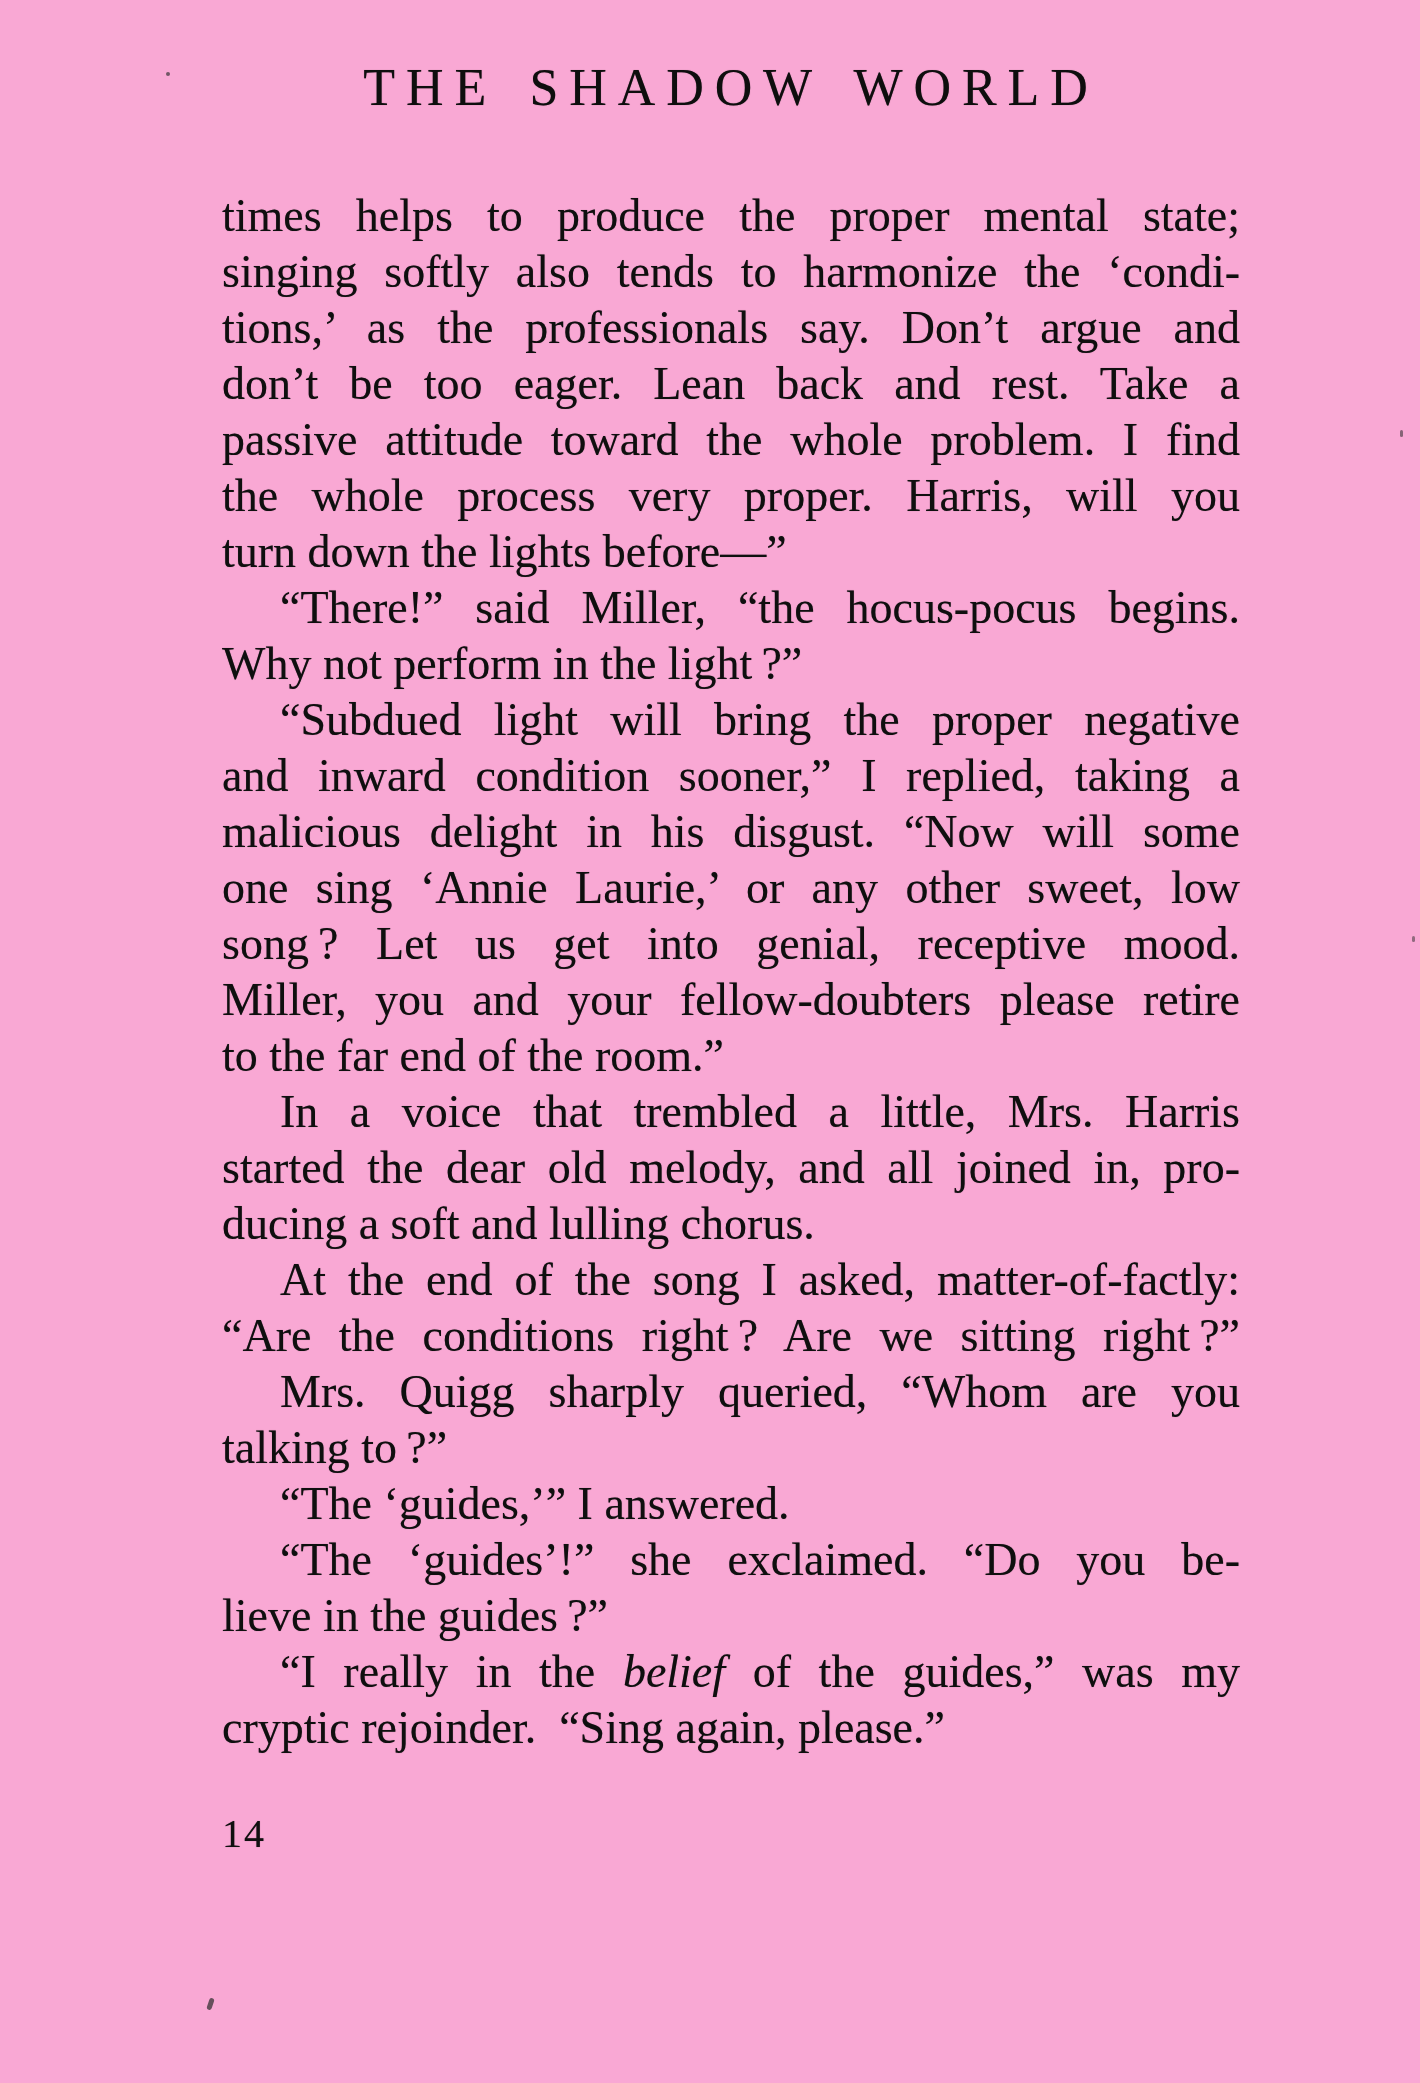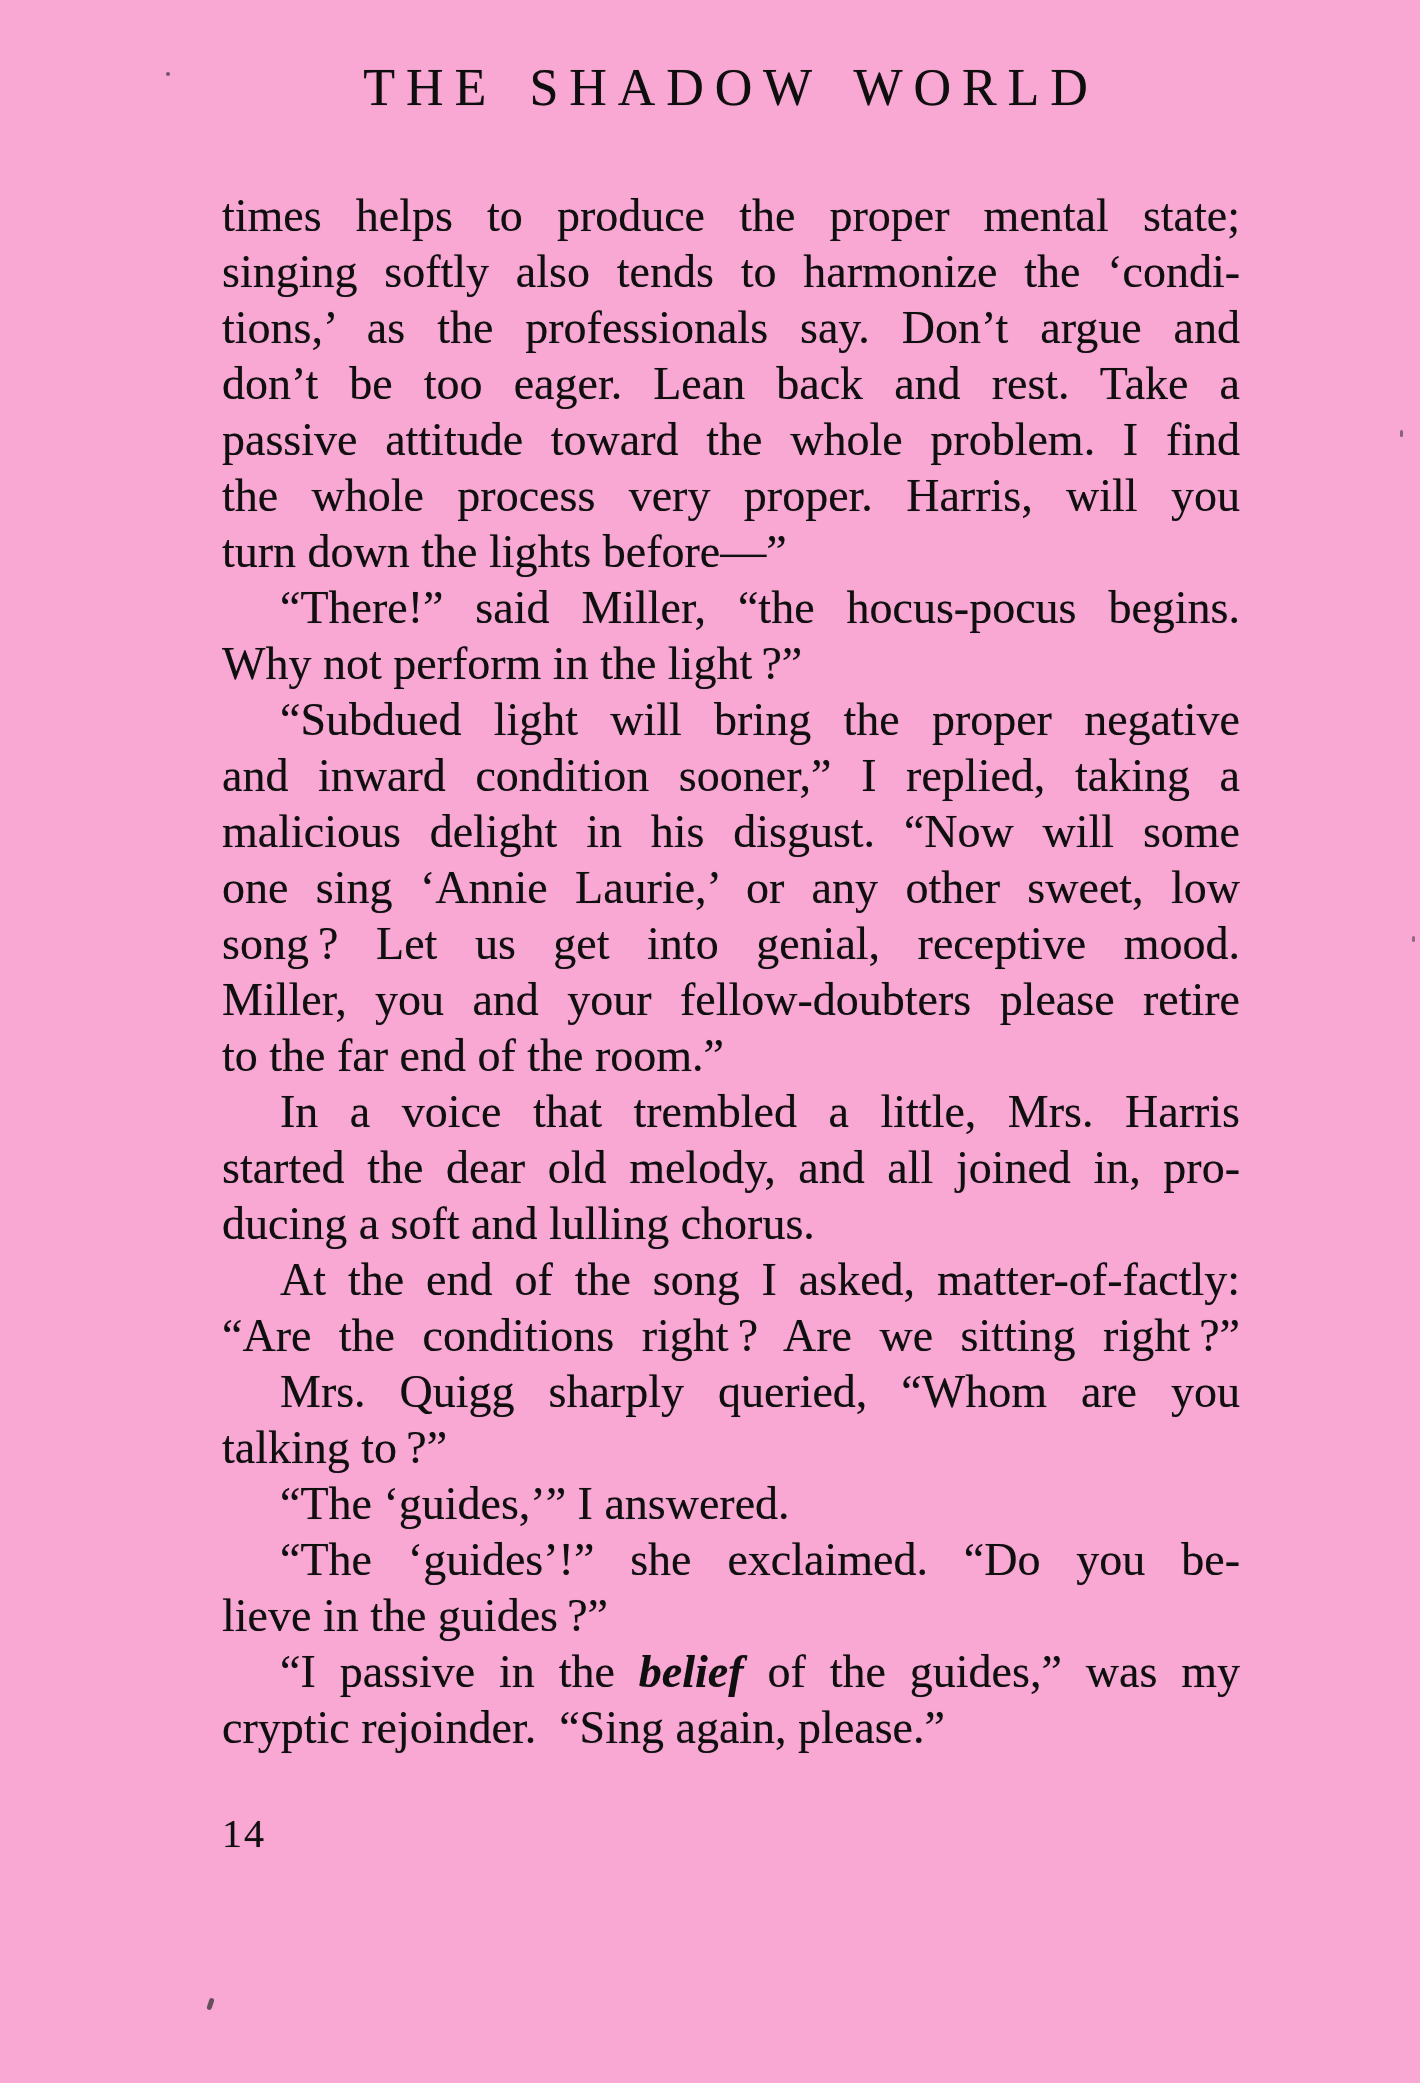--- a/index.html
+++ b/index.html
@@ -30,21 +30,21 @@
     font-size: 46px;
     line-height: 56px;
     text-align: left;
     text-align-last: left;
     color: #0f0f0f;
     text-shadow: 0 0 0.8px rgba(0,0,0,0.45);
     white-space: normal;
   }
   .ln.j { text-align: justify; text-align-last: justify; -moz-text-align-last: justify; }
   .ln.ind { text-indent: 58px; }
-  .ln i { font-style: italic; font-weight: bold; }
+  .ln i { font-style: italic; }
   .page-number {
     position: absolute;
     top: 1810px; left: 222px; width: 1018px;
     text-align: left;
     font-size: 40px;
     letter-spacing: 2px;
     color: #101010;
     text-shadow: 0 0 0.8px rgba(0,0,0,0.5);
   }
   .speck { position: absolute; background: #2a2a2a; border-radius: 50%; }
@@ -81,21 +81,21 @@
     <div class="ln ind j">In a voice that trembled a little, Mrs. Harris</div>
     <div class="ln j">started the dear old melody, and all joined in, pro-</div>
     <div class="ln">ducing a soft and lulling chorus.</div>
     <div class="ln ind j">At the end of the song I asked, matter-of-factly:</div>
     <div class="ln j">“Are the conditions right ? Are we sitting right ?”</div>
     <div class="ln ind j">Mrs. Quigg sharply queried, “Whom are you</div>
     <div class="ln">talking to ?”</div>
     <div class="ln ind">“The ‘guides,’” I answered.</div>
     <div class="ln ind j">“The ‘guides’!” she exclaimed. “Do you be-</div>
     <div class="ln">lieve in the guides ?”</div>
-    <div class="ln ind j"><span>“I passive in the </span><i>belief</i><span> of the guides,” was my</span></div>
+    <div class="ln ind j"><span>“I really in the </span><i>belief</i><span> of the guides,” was my</span></div>
     <div class="ln">cryptic rejoinder. “Sing again, please.”</div>
   </div>
 
   <div class="page-number">14</div>
 
   <div class="speck s1"></div>
   <div class="speck s2"></div>
   <div class="speck s3"></div>
   <div class="speck s4"></div>
 

